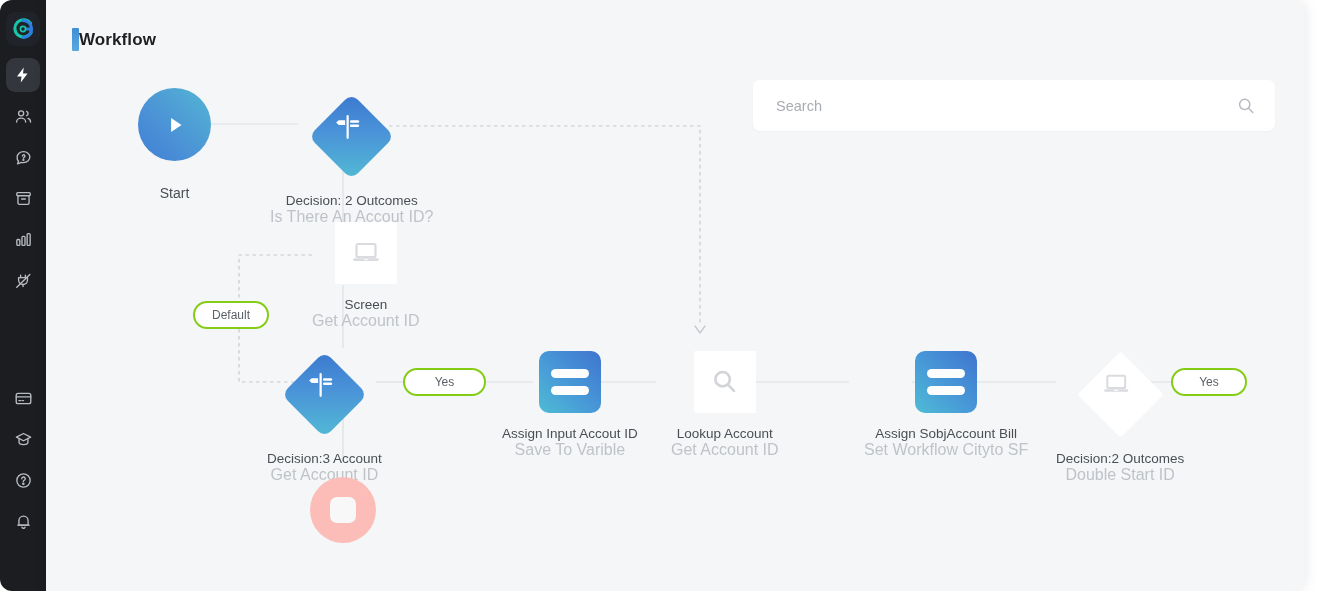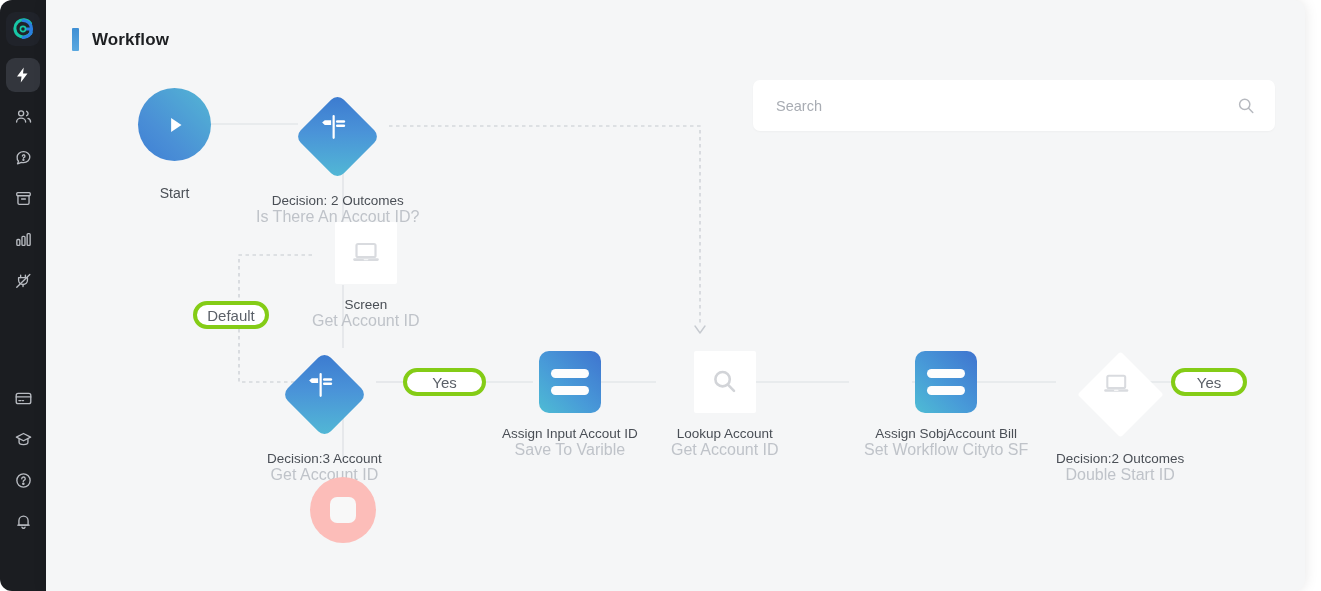--- a/index.html
+++ b/index.html
@@ -31,21 +31,21 @@
   .nav-item svg{display:block;}
 
   
   .panel{
     position:absolute;left:46px;top:0;width:1259px;height:591px;
     background:#f5f6f7;border-radius:0 12px 12px 0;
     box-shadow:0 0 14px rgba(0,0,0,0.10);
     overflow:hidden;
   }
 
-  .page-title-wrap{position:absolute;left:26px;top:28px;display:flex;align-items:center;gap:13px;}
+  .page-title-wrap{position:absolute;left:26px;top:28px;display:flex;align-items:center;}
   .title-bar{width:7px;height:23px;background:#4a90d9;border-radius:1px;
     background:linear-gradient(180deg,#3f8fd4,#5aa8e0);}
   .page-title{font-size:17px;font-weight:bold;color:#1d1f22;letter-spacing:.1px;}
 
   
   .search-box{
     position:absolute;left:707px;top:80px;width:522px;height:51px;
     background:#ffffff;border-radius:7px;display:flex;align-items:center;
     box-shadow:0 1px 2px rgba(0,0,0,0.03);
   }
@@ -85,23 +85,23 @@
   .circle-stop{
     width:66px;height:66px;border-radius:50%;background:#fcbdb9;
   }
   .stop-sq{width:26px;height:26px;border-radius:7px;background:#f8f8f8;}
 
   .node-label{margin-top:13px;font-size:13.5px;color:#4a4f56;white-space:nowrap;}
   .node-sub{margin-top:0;font-size:16px;color:#bfc3c9;white-space:nowrap;}
   .node-label-only{margin-top:24px;font-size:14px;color:#4a4f56;white-space:nowrap;}
 
   .pill{
-    position:absolute;background:#ffffff;border:4px solid #84cc16;border-radius:20px;
+    position:absolute;background:#ffffff;border:2px solid #84cc16;border-radius:20px;
     height:28px;display:flex;align-items:center;justify-content:center;
-    font-size:15px;color:#5b6068;padding:0 16px;box-sizing:border-box;
+    font-size:12px;color:#5b6068;padding:0 16px;box-sizing:border-box;
   }
   .white-bars{display:flex;flex-direction:column;gap:8px;}
   .white-bars span{display:block;width:38px;height:9px;border-radius:5px;background:#fdfdfd;}
 </style>
 </head>
 <body>
 
 <div class="app">
 
   <div class="sidebar">
@@ -245,21 +245,21 @@
 
       <div class="node" style="left:92px;top:88px;">
         <div class="shape circle-start">
           <svg width="26" height="26" viewBox="0 0 24 24">
             <path d="M8.4 5.6 18 12l-9.6 6.4z" fill="#ffffff"></path>
           </svg>
         </div>
         <div class="node-label-only">Start</div>
       </div>
 
-      <div class="node" style="left:210px;top:93px;">
+      <div class="node" style="left:224px;top:93px;">
         <div class="shape" style="width:87px;height:87px;">
           <div class="diamond" style="position:absolute;left:13px;top:13px;">
             <span class="ico">
               <svg width="34" height="34" viewBox="0 0 34 34">
                 <rect x="16" y="5" width="2.2" height="24" rx="1.1" fill="#ffffff"></rect>
                 <path d="M14.6 10.2H8.2l-2.6 2.4 2.6 2.4h6.4z" fill="#ffffff"></path>
                 <rect x="19.4" y="10.2" width="9.2" height="2.5" rx="1.25" fill="#ffffff"></rect>
                 <rect x="19.4" y="14.6" width="9.2" height="2.5" rx="1.25" fill="#ffffff"></rect>
               </svg>
             </span>

